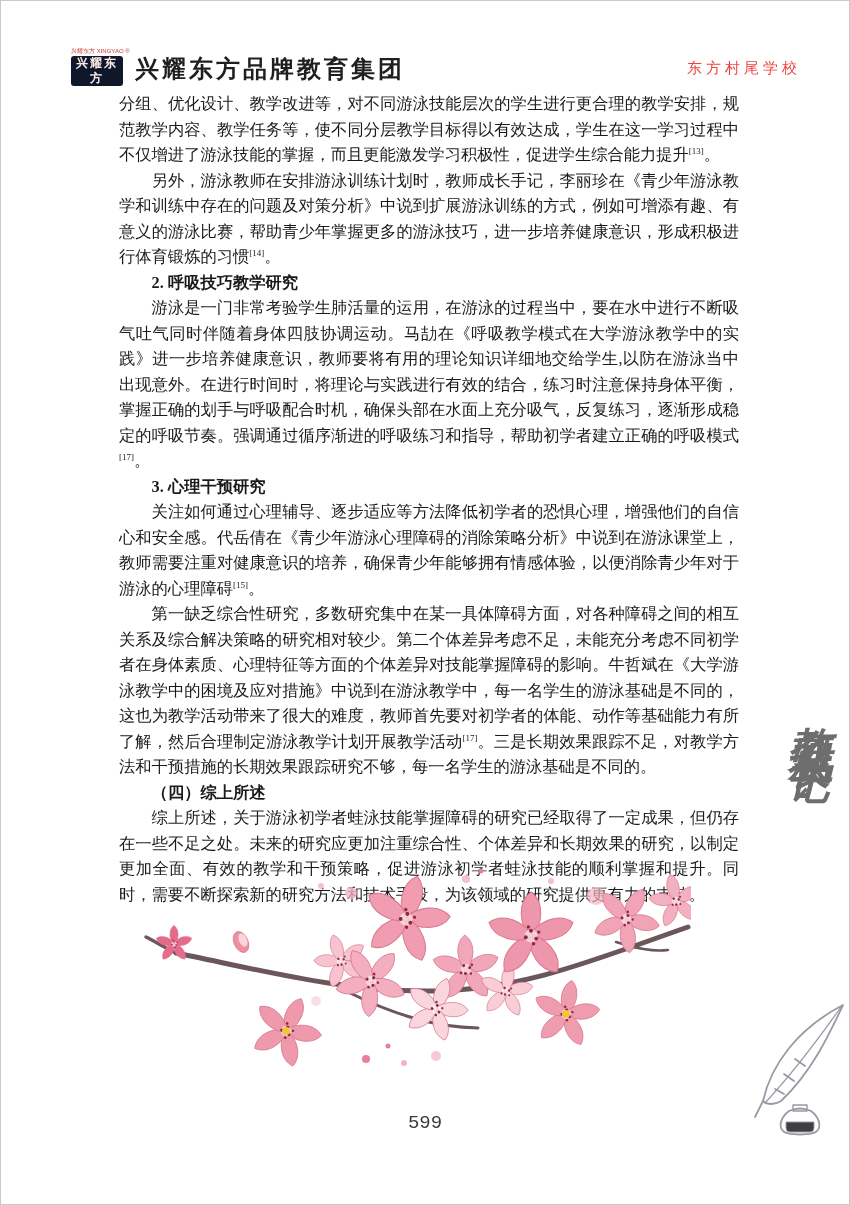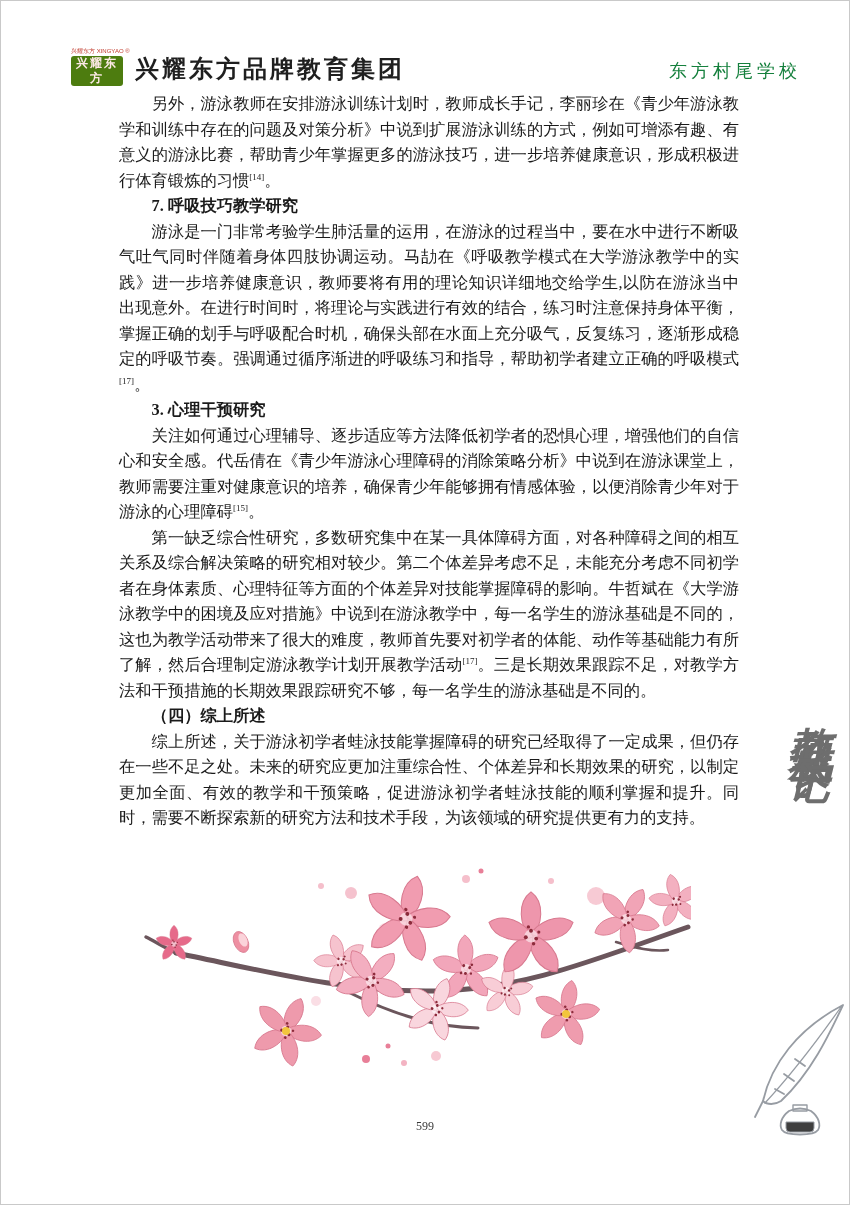--- a/index.html
+++ b/index.html
@@ -14,32 +14,32 @@
     font-family:"Liberation Serif","DejaVu Serif",serif;
   }
   
   .header { position:absolute; top:44px; left:70px; right:48px; height:48px; }
   .logo { position:absolute; left:0; top:2px; width:56px; height:44px; }
   .logo .logo-caption {
     display:block; font-size:6px; color:#c0392b; letter-spacing:0;
     white-space:nowrap; line-height:8px; font-family:"Liberation Sans",sans-serif;
   }
   .logo .logo-seal {
-    margin-top:1px; width:52px; height:30px; background:#4d7c0f; border-radius:3px;
+    margin-top:1px; width:52px; height:30px; background:#0f172a; border-radius:3px;
     color:#fdeae6; font-weight:bold; font-size:12px; line-height:15px;
     text-align:center; letter-spacing:2px; overflow:hidden;
   }
   .brand-name {
     position:absolute; left:64px; top:8px;
     font-size:24px; font-weight:bold; color:#1f1f1f; letter-spacing:3px;
     white-space:nowrap;
   }
   .school-name {
     position:absolute; right:0; top:14px;
-    font-size:18px; color:#15803d; letter-spacing:4px; white-space:nowrap;margin-left:9px;
+    font-size:15px; color:#ef4444; letter-spacing:4px; white-space:nowrap;margin-left:9px;
   }
   
   .doc-body {
     position:absolute; top:90px; left:118px; width:620px;
     font-size:16.3px; line-height:25.5px; color:#1a1a1a;
     text-align:justify;
   }
   .doc-body p { margin:0; }
   .doc-body p.indent { text-indent:2em; }
   .doc-body p.heading { font-weight:bold; }
@@ -52,41 +52,42 @@
     writing-mode:vertical-rl; text-orientation:upright;
     font-size:42px; letter-spacing:7px; color:#6e6e6e;
     font-weight:bold; font-style:italic;
     font-family:"Liberation Serif","DejaVu Serif",serif;
   }
   
   .quill-wrap { position:absolute; left:752px; top:1000px; width:100px; height:140px; }
   
   .footer {
     position:absolute; bottom:70px; left:0; right:0;
-    text-align:center; font-size:12px; color:#3a3a3a;
-    font-family:Liberation Serif, serif;
+    text-align:center; font-size:19px; color:#3a3a3a;
+    font-family:Liberation Mono, monospace;
   }
 </style>
 </head>
 <body>
 
 <div class="page">
 
   <div class="header">
     <div class="logo">
       <span class="logo-caption">兴耀东方 XINGYAO ®</span>
       <div class="logo-seal">兴耀东方</div>
     </div>
     <div class="brand-name">兴耀东方品牌教育集团</div>
     <div class="school-name">东方村尾学校</div>
   </div>
 
   <div class="doc-body">
+      <p class="body-para"><span>分组、优化设计、教学改进等，对不同游泳技能层次的学生进行更合理的教学安排，规范教学内容、教学任务等，使不同分层教学目标得以有效达成，学生在这一学习过程中不仅增进了游泳技能的掌握，而且更能激发学习积极性，促进学生综合能力提升</span><sup>[13]</sup><span>。</span></p>
       <p class="body-para indent"><span>另外，游泳教师在安排游泳训练计划时，教师成长手记，李丽珍在《青少年游泳教学和训练中存在的问题及对策分析》中说到扩展游泳训练的方式，例如可增添有趣、有意义的游泳比赛，帮助青少年掌握更多的游泳技巧，进一步培养健康意识，形成积极进行体育锻炼的习惯</span><sup>[14]</sup><span>。</span></p>
-      <p class="heading indent"><span>7. 呼吸技巧教学研究</span></p>
+      <p class="heading indent"><span>2. 呼吸技巧教学研究</span></p>
       <p class="body-para indent"><span>游泳是一门非常考验学生肺活量的运用，在游泳的过程当中，要在水中进行不断吸气吐气同时伴随着身体四肢协调运动。马劼在《呼吸教学模式在大学游泳教学中的实践》进一步培养健康意识，教师要将有用的理论知识详细地交给学生,以防在游泳当中出现意外。在进行时间时，将理论与实践进行有效的结合，练习时注意保持身体平衡，掌握正确的划手与呼吸配合时机，确保头部在水面上充分吸气，反复练习，逐渐形成稳定的呼吸节奏。强调通过循序渐进的呼吸练习和指导，帮助初学者建立正确的呼吸模式</span><sup>[17]</sup><span>。</span></p>
       <p class="heading indent"><span>3. 心理干预研究</span></p>
       <p class="body-para indent"><span>关注如何通过心理辅导、逐步适应等方法降低初学者的恐惧心理，增强他们的自信心和安全感。代岳倩在《青少年游泳心理障碍的消除策略分析》中说到在游泳课堂上，教师需要注重对健康意识的培养，确保青少年能够拥有情感体验，以便消除青少年对于游泳的心理障碍</span><sup>[15]</sup><span>。</span></p>
       <p class="body-para indent"><span>第一缺乏综合性研究，多数研究集中在某一具体障碍方面，对各种障碍之间的相互关系及综合解决策略的研究相对较少。第二个体差异考虑不足，未能充分考虑不同初学者在身体素质、心理特征等方面的个体差异对技能掌握障碍的影响。牛哲斌在《大学游泳教学中的困境及应对措施》中说到在游泳教学中，每一名学生的游泳基础是不同的，这也为教学活动带来了很大的难度，教师首先要对初学者的体能、动作等基础能力有所了解，然后合理制定游泳教学计划开展教学活动</span><sup>[17]</sup><span>。三是长期效果跟踪不足，对教学方法和干预措施的长期效果跟踪研究不够，每一名学生的游泳基础是不同的。</span></p>
       <p class="heading indent"><span>（四）综上所述</span></p>
       <p class="body-para indent"><span>综上所述，关于游泳初学者蛙泳技能掌握障碍的研究已经取得了一定成果，但仍存在一些不足之处。未来的研究应更加注重综合性、个体差异和长期效果的研究，以制定更加全面、有效的教学和干预策略，促进游泳初学者蛙泳技能的顺利掌握和提升。同时，需要不断探索新的研究方法和技术手段，为该领域的研究提供更有力的支持。</span></p>
     </div>
 
   <div class="flower-wrap">
     <svg viewBox="0 0 555 245" width="555" height="245">

